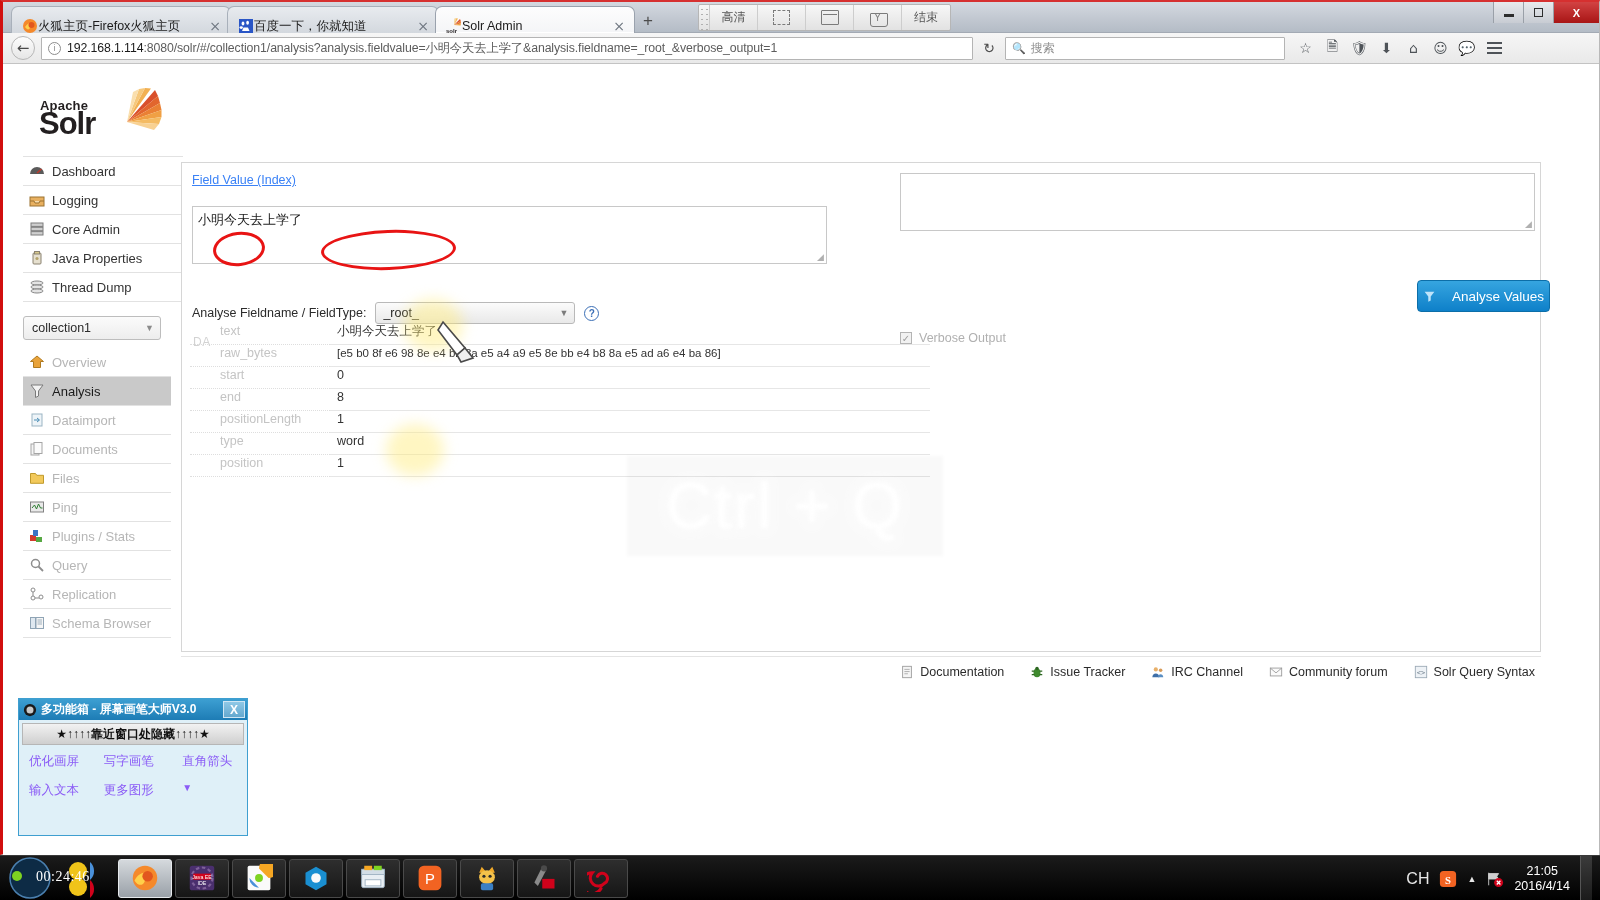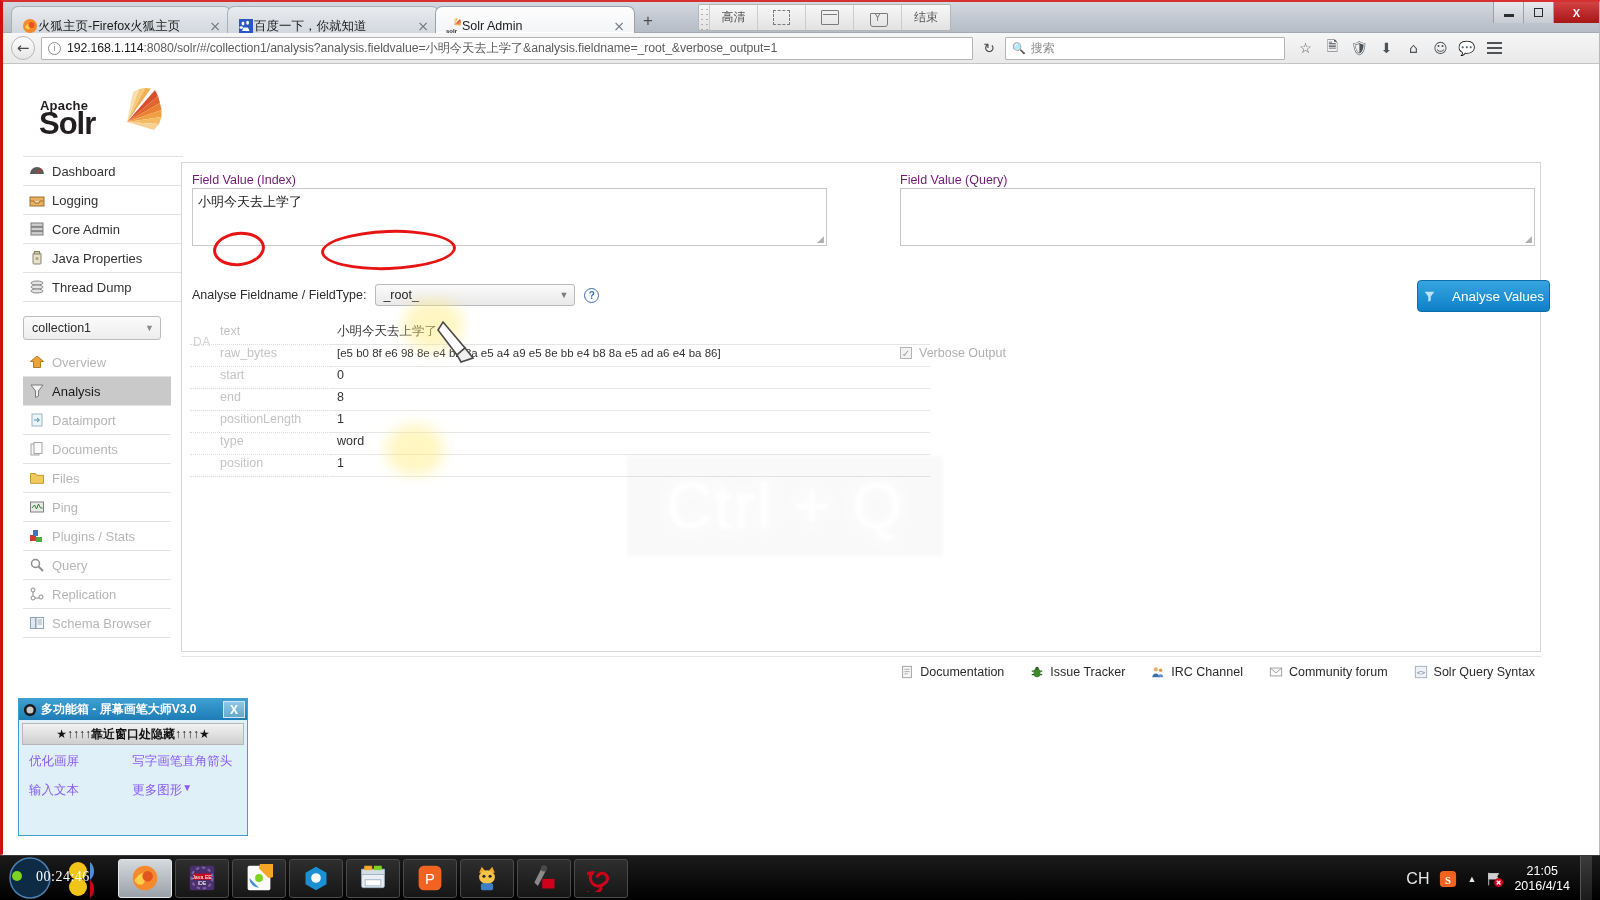--- a/index.html
+++ b/index.html
@@ -147,21 +147,21 @@
   .core-select .caret { color: #8b8b8b; font-size: 9px; }
   .menu-core { margin-top: 8px; width: 148px; }
 
   .content-box {
     position: absolute; left: 178px; top: 98px; width: 1360px; height: 490px;
     border: 1px solid #d6d6d6; background: #fff;
   }
   .col-left { position: absolute; left: 10px; top: 10px; width: 650px; }
   .col-right { position: absolute; left: 718px; top: 10px; width: 650px; }
 
-  .fieldlabel { font-size: 12.5px; color: #701a75; margin-bottom: 1px; }
+  .fieldlabel { font-size: 12.5px; color: #3b82f6; margin-bottom: 19px; text-decoration: underline; }
   .fieldarea {
     width: 635px; height: 58px; border: 1px solid #c8c8c8; background: #fff;
     font-size: 13px; color: #1b1b1b; padding: 4px 5px; resize: none;
     font-family: "Liberation Sans","DejaVu Sans",sans-serif; position: relative;
   }
   .fieldarea .grip-br { position:absolute; right:2px; bottom:1px; font-size:9px; color:#b0b0b0; }
 
   .row-fieldname { display: flex; align-items: center; gap: 9px; margin-top: 38px; }
   .row-fieldname .lbl { font-size: 12.5px; color: #2b2b2b; }
   .fn-select {
@@ -244,21 +244,21 @@
   .toolwin-hide {
     height: 22px; margin: 3px 3px 0 3px;
     background: linear-gradient(to bottom,#f2f2f2,#cfcfcf);
     border: 1px solid #b6b6b6;
     display: flex; align-items: center; justify-content: center;
     font-size: 12px; color: #111; font-weight: bold;
   }
   .toolwin-grid { padding: 8px 10px 0 10px; }
   .twrow { display: flex; margin-bottom: 12px; }
   .twcell { font-size: 12.5px; color: #8b5cf6; }
-  .twcell.c1 { width: 82px; } .twcell.c2 { width: 86px; text-align: right; } .twcell.c3 { width: 60px; }
+  .twcell.c1 { width: 82px; } .twcell.c2 { width: 86px; } .twcell.c3 { width: 60px; }
 
   
   .taskbar {
     position: absolute; left: 0; bottom: 0; width: 1600px; height: 45px;
     background: linear-gradient(to bottom,#1b1b1b,#000);
     border-top: 1px solid #3a3a3a;
     display: flex; align-items: center;
   }
   .start-orb { width: 112px; height: 45px; position: relative; display:flex; align-items:center; }
   .tb-clock { position:absolute; left: 36px; top: 13px; color:#fff; font-size: 14px;
@@ -531,21 +531,20 @@
             <span class="lbl">Analyse Fieldname / FieldType:</span>
             <div class="fn-select">
               <span>_root_</span>
               <span class="caret">▼</span>
             </div>
             <div class="help-q">?</div>
           </div>
         </div>
 
         <div class="col-right">
-          <div class="fieldlabel">Field Value (Query)</div>
           <div class="fieldarea">
             <span></span>
             <span class="grip-br">◢</span>
           </div>
 
           <div class="verbose-row">
             <div class="vb-check">✓</div>
             <span class="lbl">Verbose Output</span>
           </div>
 

